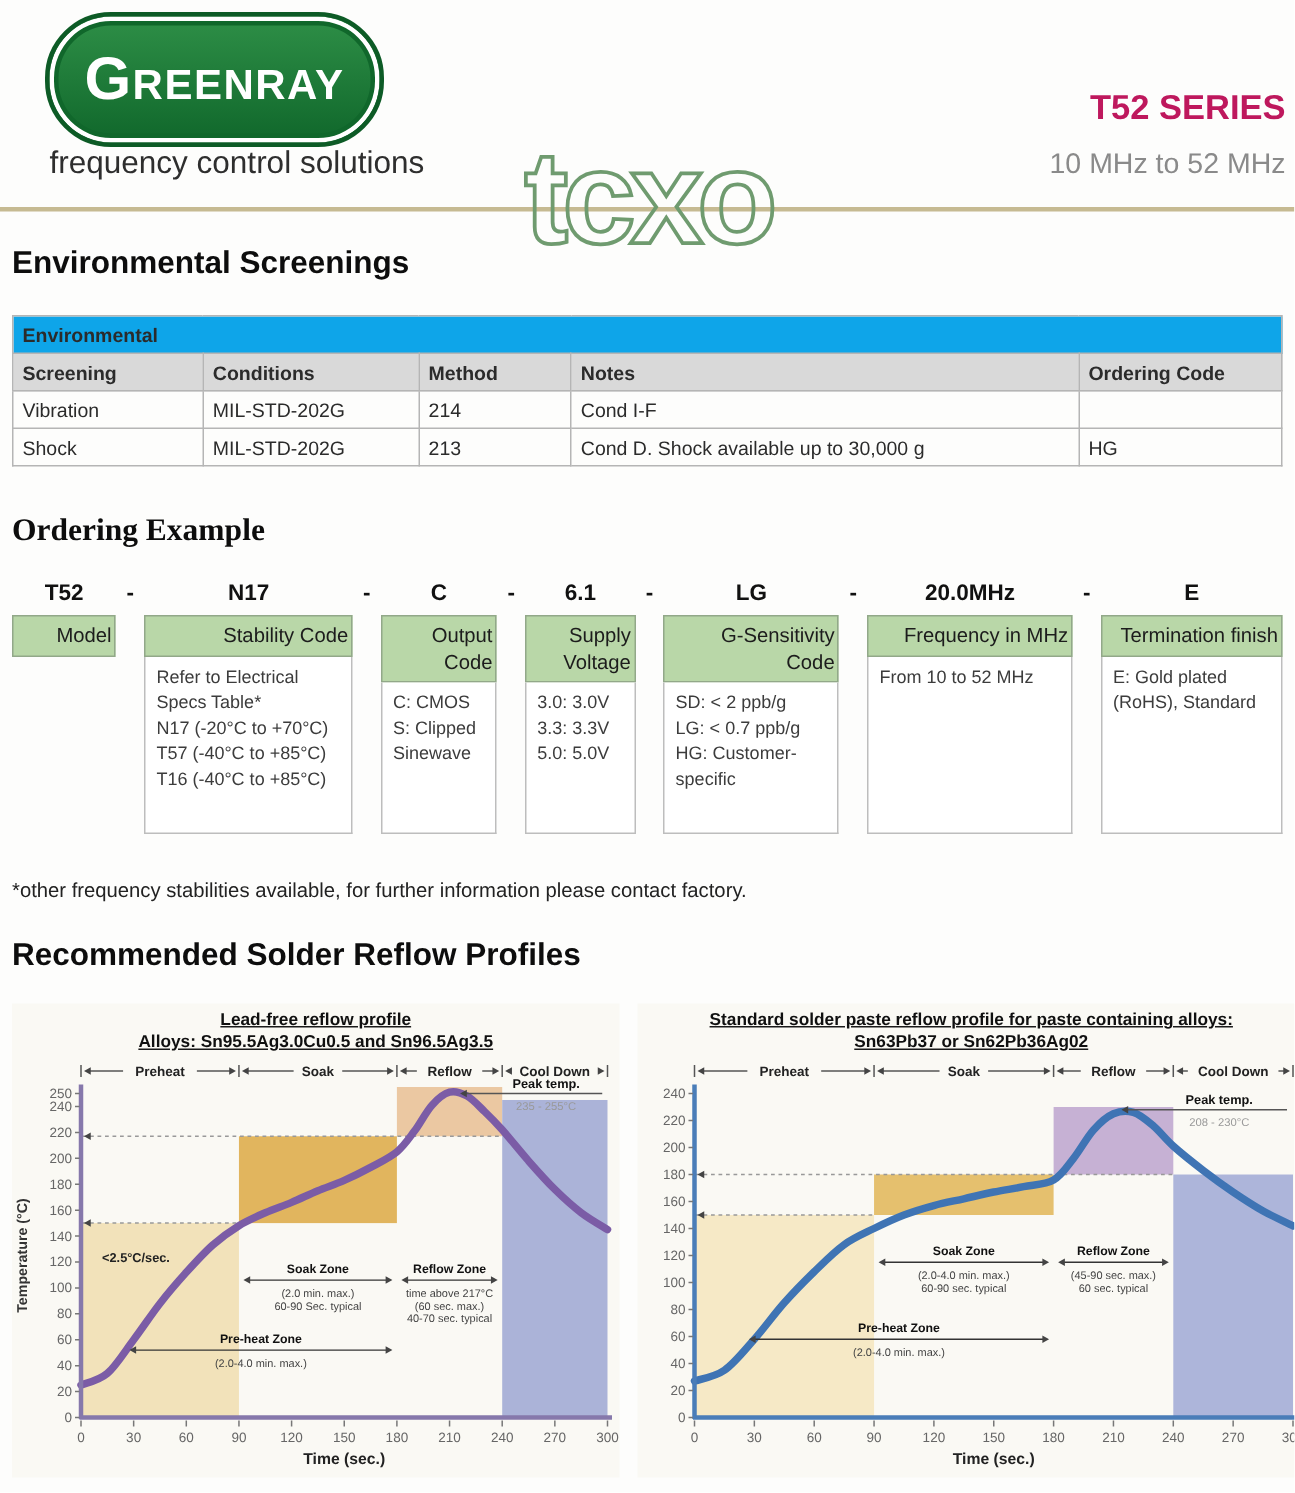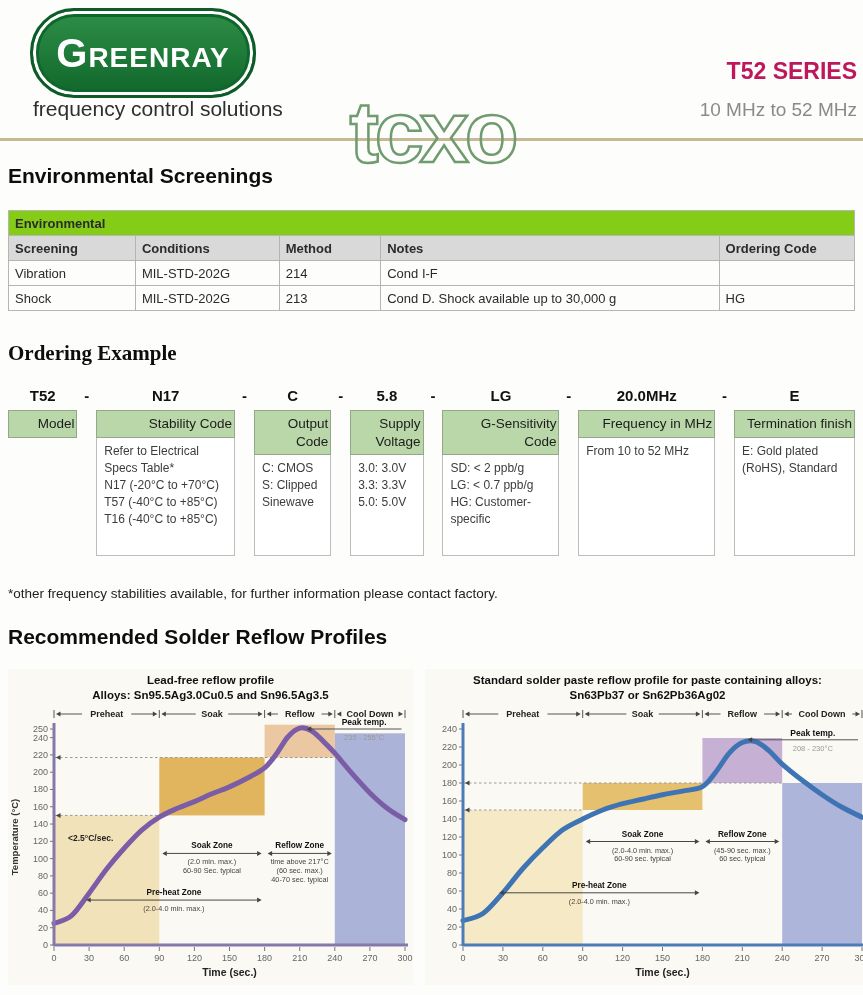--- a/index.html
+++ b/index.html
@@ -19,39 +19,39 @@
   .rule{position:absolute;left:0;top:138px;width:863px;height:3px;background:#c6ba92;}
   .tcxo{position:absolute;left:292px;top:86px;}
 
   .content{position:relative;padding:158px 8px 0 8px;}
   .h1{font-size:21px;font-weight:bold;color:#0d0d0d;}
   .h1.env{margin-top:6px;}
 
   
   table.envt{width:100%;border-collapse:collapse;font-size:13px;margin-top:22px;border:1px solid #4a4a4a;}
   table.envt th, table.envt td{border:1px solid #b5b5b5;padding:2px 6px;height:20px;text-align:left;color:#2b2b2b;}
-  .t-title{background:#84cc16;font-weight:bold;text-align:right;}
+  .t-title{background:#0ea5e9;font-weight:bold;text-align:right;}
   .t-head th{background:#d9d9d9;font-weight:bold;}
 
   
   .h1.order{margin-top:30px;font-family:Liberation Serif, serif;}
   .fields{display:flex;margin-top:18px;align-items:flex-start;}
   .fcol{display:flex;flex-direction:column;height:172px;}
   .fcol.no-detail{height:auto;}
   .code{height:26px;line-height:24px;font-weight:bold;font-size:15px;text-align:center;color:#111;}
   .dash{width:19px;line-height:24px;font-weight:bold;font-size:15px;text-align:center;color:#111;}
   .greenbox{background:#b9d7a8;border:1px solid #92a889;text-align:right;font-size:13.5px;line-height:1.3;
     padding:4px 2px;color:#1c1c1c;}
   .detailbox{border:1px solid #bdbdbd;border-top:none;background:#fff;flex:1;padding:5px 7px;
     font-size:12px;line-height:1.42;color:#3c3c3c;white-space:pre-line;}
   .footnote{margin-top:30px;font-size:13.5px;color:#222;}
 
   
   .h1.reflow{margin-top:24px;}
-  .charts{display:flex;gap:12px;margin-top:20px;}
+  .charts{display:flex;gap:12px;margin-top:20px;text-decoration:underline;}
   .chart{background:#faf9f4;padding-top:4px;}
   .chart-title{text-align:center;font-weight:bold;font-size:11.5px;line-height:1.3;color:#101010;}
   .chart svg{display:block;}
 </style>
 </head>
 <body>
 
 <div class="page">
 
   <div class="logo-pill">
@@ -127,21 +127,21 @@
         <div class="dash">-</div>
         <div class="fcol" style="width: 78px;">
           <div class="code">C</div>
           <div class="greenbox">Output Code</div>
           <div class="detailbox">C: CMOS
 S: Clipped
 Sinewave</div>
         </div>
         <div class="dash">-</div>
         <div class="fcol" style="width: 74px;">
-          <div class="code">5.8</div>
+          <div class="code">6.1</div>
           <div class="greenbox">Supply Voltage</div>
           <div class="detailbox">3.0: 3.0V
 3.3: 3.3V
 5.0: 5.0V</div>
         </div>
         <div class="dash">-</div>
         <div class="fcol" style="width: 118px;">
           <div class="code">LG</div>
           <div class="greenbox">G-Sensitivity Code</div>
           <div class="detailbox">SD: &lt; 2 ppb/g

